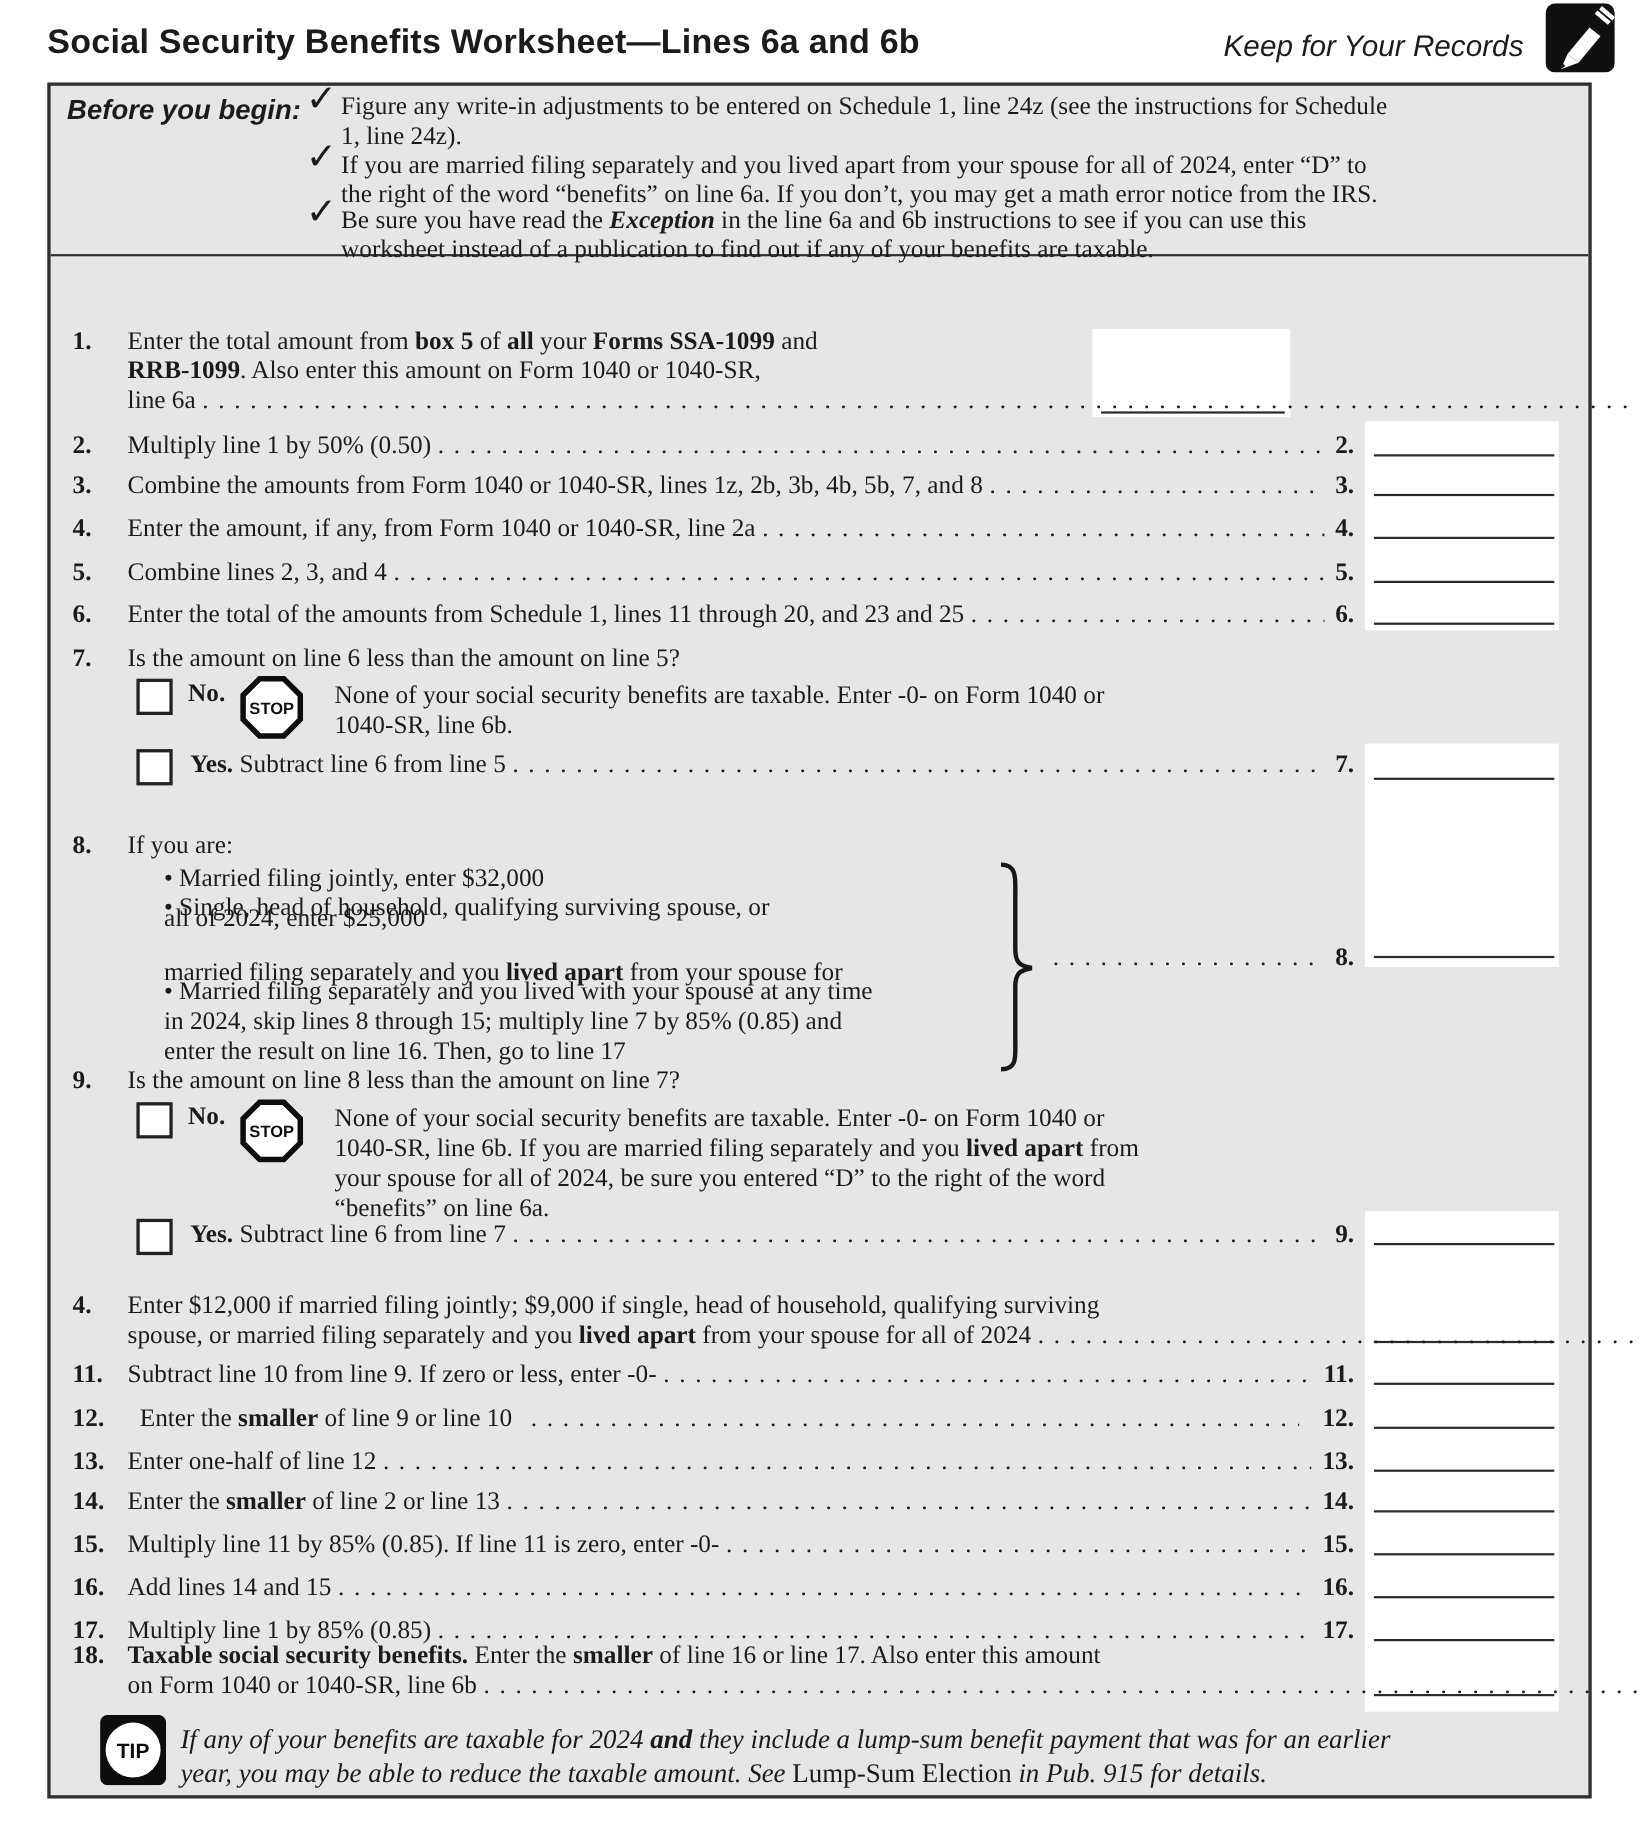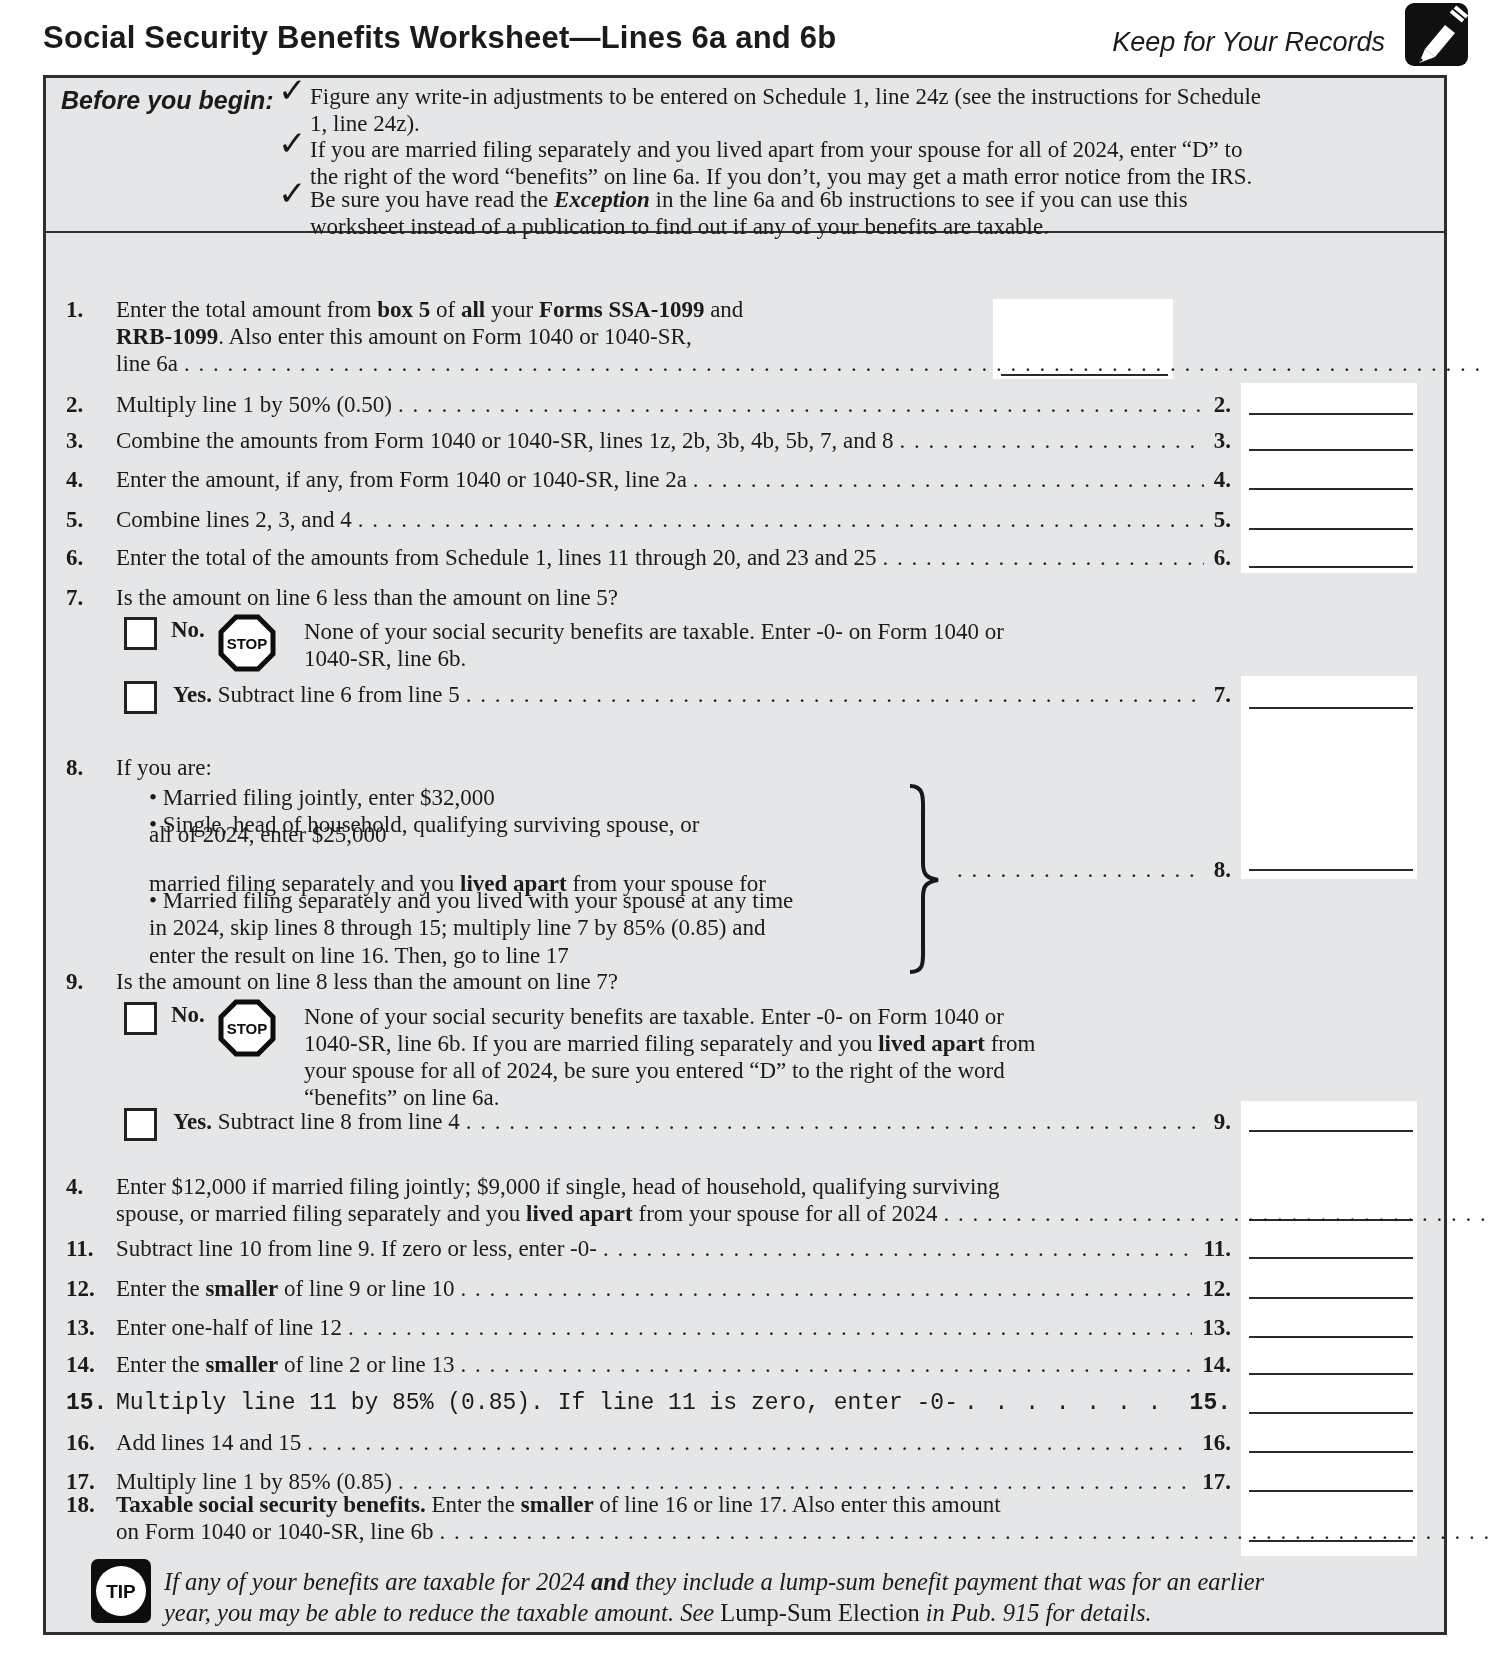--- a/index.html
+++ b/index.html
@@ -225,21 +225,21 @@
     <div class="opttext" style="left:180px;top:4px;">
       <div><span>None of your social security benefits are taxable. Enter -0- on Form 1040 or</span></div>
       <div><span>1040-SR, line 6b. If you are married filing separately and you </span><span style="font-weight: 700;">lived apart</span><span> from</span></div>
       <div><span>your spouse for all of 2024, be sure you entered “D” to the right of the word</span></div>
       <div><span>“benefits” on line 6a.</span></div>
     </div>
   </div>
 
   <div class="yesrow" style="top:1030px;">
     <span class="cbi"></span>
-    <span><span style="font-weight: 700;">Yes.</span><span> Subtract line 8 from line 4</span></span>
+    <span><span style="font-weight: 700;">Yes.</span><span> Subtract line 6 from line 7</span></span>
     <span class="leader"></span>
     <span class="rnum">9.</span>
   </div>
 
   <div class="mrow" style="top:1095px;">
     <div class="cols">
       <div class="num">4.</div>
       <div style="flex:1;">
         <div><span>Enter $12,000 if married filing jointly; $9,000 if single, head of household, qualifying surviving</span></div>
         <div class="flexline">
@@ -250,39 +250,39 @@
       </div>
     </div>
   </div>
 
   <div class="row" style="top:1157px;">
     <span class="num">11.</span>
     <span><span>Subtract line 10 from line 9. If zero or less, enter -0-</span></span>
     <span class="leader"></span>
     <span class="rnum">11.</span>
   </div>
-  <div class="row" style="top:1197px;">
+  <div class="row" style="top:1197px;gap:11px;">
     <span class="num">12.</span>
     <span><span>Enter the </span><span style="font-weight: 700;">smaller</span><span> of line 9 or line 10</span></span>
     <span class="leader"></span>
     <span class="rnum">12.</span>
   </div>
   <div class="row" style="top:1236px;">
     <span class="num">13.</span>
     <span><span>Enter one-half of line 12</span></span>
     <span class="leader"></span>
     <span class="rnum">13.</span>
   </div>
   <div class="row" style="top:1273px;">
     <span class="num">14.</span>
     <span><span>Enter the </span><span style="font-weight: 700;">smaller</span><span> of line 2 or line 13</span></span>
     <span class="leader"></span>
     <span class="rnum">14.</span>
   </div>
-  <div class="row" style="top:1312px;font-family:Liberation Mono, monospace;">
+  <div class="row" style="top:1312px;">
     <span class="num">15.</span>
     <span><span>Multiply line 11 by 85% (0.85). If line 11 is zero, enter -0-</span></span>
     <span class="leader"></span>
     <span class="rnum">15.</span>
   </div>
   <div class="row" style="top:1351px;">
     <span class="num">16.</span>
     <span><span>Add lines 14 and 15</span></span>
     <span class="leader"></span>
     <span class="rnum">16.</span>

